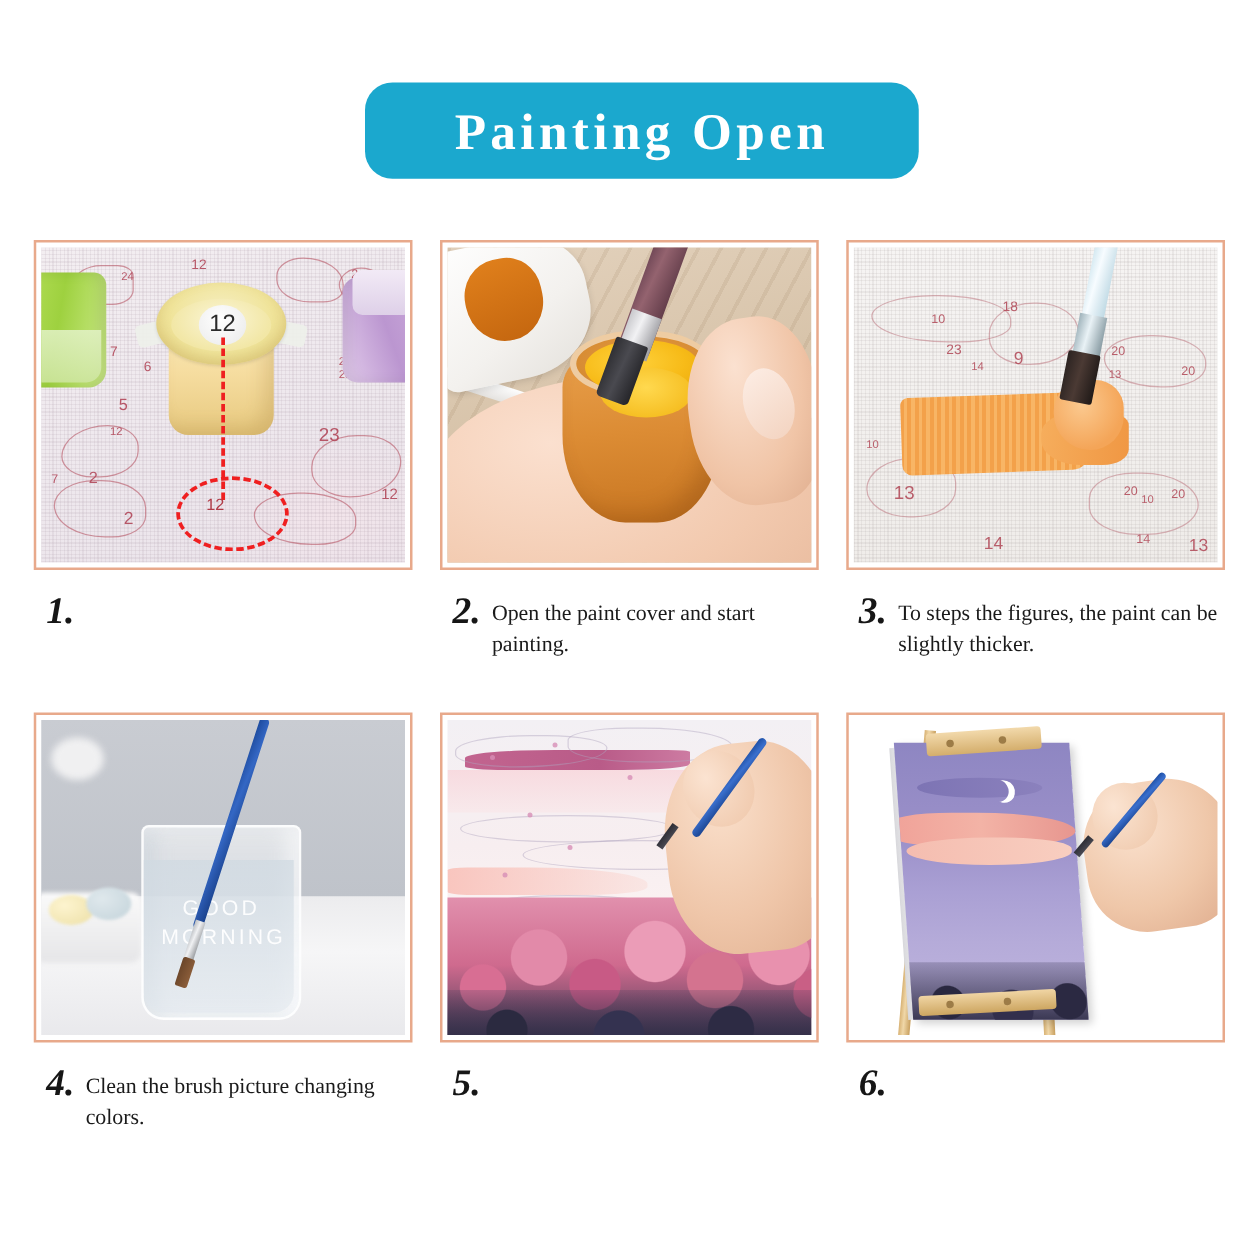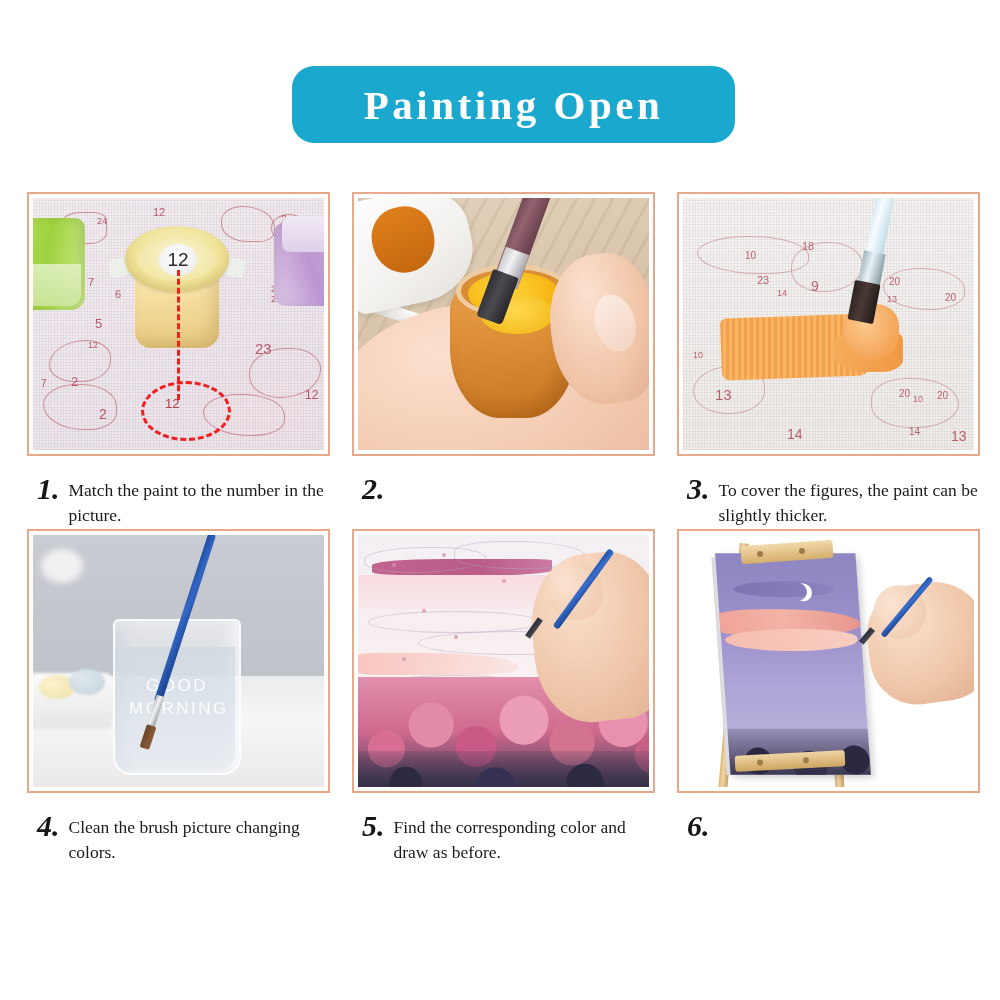--- a/index.html
+++ b/index.html
@@ -82,21 +82,21 @@
     margin-right: 9px;
     flex: 0 0 auto;
   }
   .caption-text {
     font-family: "Liberation Serif", "DejaVu Serif", serif;
     font-size: 17.5px;
     color: #1a1a1a;
     line-height: 1.45;
     padding-top: 4px;
   }
-  .step-row + .step-row { }
+  .step-row + .step-row { margin-top: 41px; }
 
   
   .p1 { background:
       radial-gradient(ellipse 60% 45% at 80% 85%, #f2e4ea 0%, rgba(242,228,234,0) 60%),
       linear-gradient(160deg,#f3eef1 0%,#efe9ee 45%,#eae3ea 100%);
   }
   .p1 .weave {
     position:absolute; inset:0;
     background-image:
       repeating-linear-gradient(0deg, rgba(160,140,155,.13) 0 1px, transparent 1px 3px),
@@ -580,21 +580,20 @@
             </div>
           </div>
 
           <div class="dash-line"></div>
           <div class="dash-ellipse"></div>
           <div class="ell-num">12</div>
         </div>
       </div>
       <div class="caption">
         <span class="caption-num">1.</span>
-        <span class="caption-text">Match the paint to the number in the picture.</span>
       </div>
     </div>
 
     <div class="step-cell">
       <div class="photo-frame">
         <div class="photo p2">
           <div class="wood"></div>
           <div class="stick"></div>
           <div class="lidflap"></div>
           <div class="hand"></div>
@@ -604,20 +603,21 @@
           <div class="paint2"></div>
           <div class="brush-handle"></div>
           <div class="brush-ferrule"></div>
           <div class="brush-bristle"></div>
           <div class="thumb"></div>
           <div class="nail"></div>
         </div>
       </div>
       <div class="caption">
         <span class="caption-num">2.</span>
+        <span class="caption-text">Open the paint cover and start painting.</span>
       </div>
     </div>
 
     <div class="step-cell">
       <div class="photo-frame">
         <div class="photo p3">
           <div class="weave"></div>
 
           <div class="outline" style="left:14px;top:38px;width:110px;height:36px;border-radius:48% 56% 40% 60%;"></div>
           <div class="outline" style="left:108px;top:44px;width:70px;height:48px;border-radius:52% 48% 56% 44%;"></div>
@@ -646,21 +646,21 @@
           <div class="stroke"></div>
           <div class="stroke2"></div>
           <div class="blob"></div>
           <div class="bh"></div>
           <div class="bf"></div>
           <div class="bb"></div>
         </div>
       </div>
       <div class="caption">
         <span class="caption-num">3.</span>
-        <span class="caption-text">To cover the figures, the paint can be slightly thicker.</span>
+        <span class="caption-text">To steps the figures, the paint can be slightly thicker.</span>
       </div>
     </div>
   </div>
 
   <div class="step-row">
 
     <div class="step-cell">
       <div class="photo-frame">
         <div class="photo p4">
           <div class="counter"></div>
@@ -709,21 +709,20 @@
 
           <div class="blossoms"></div>
           <div class="hand"></div>
           <div class="finger"></div>
           <div class="bh"></div>
           <div class="bb"></div>
         </div>
       </div>
       <div class="caption">
         <span class="caption-num">5.</span>
-        <span class="caption-text">Find the corresponding color and draw as before.</span>
       </div>
     </div>
 
     <div class="step-cell">
       <div class="photo-frame">
         <div class="photo p6">
           <div class="easel-leg-l"></div>
           <div class="easel-leg-r"></div>
           <div class="canvas-edge"></div>
           <div class="canvas">

